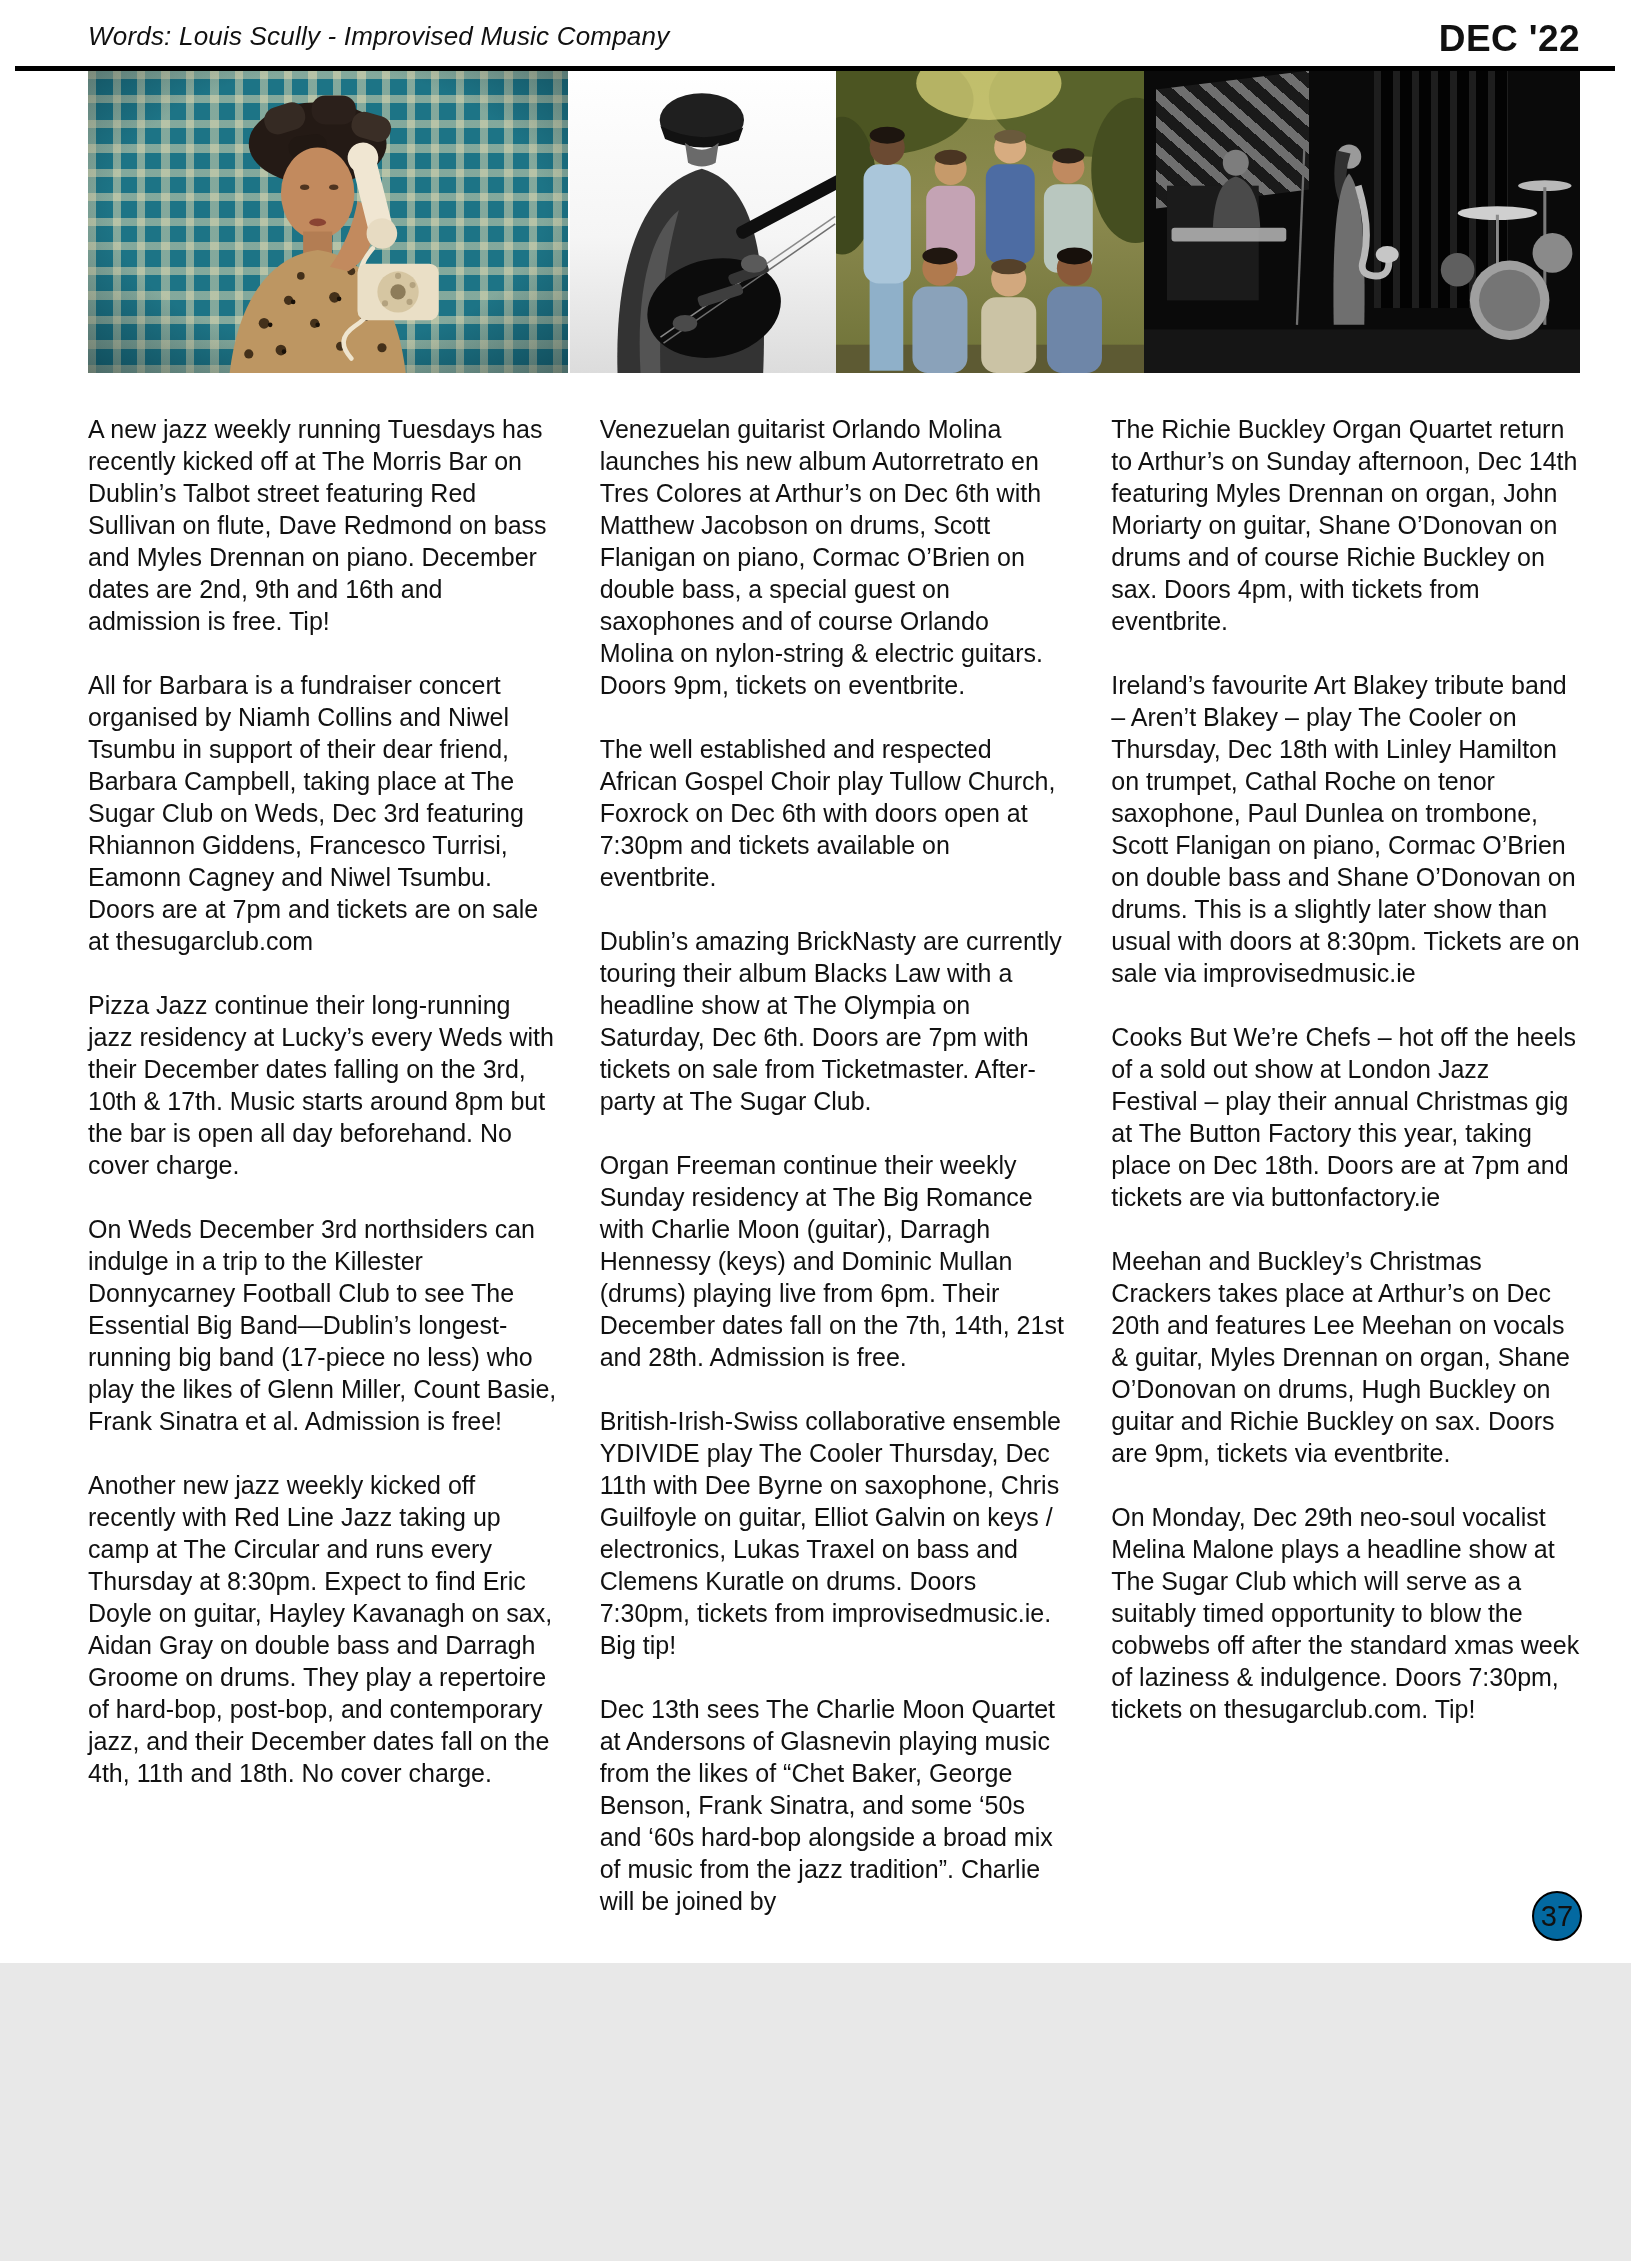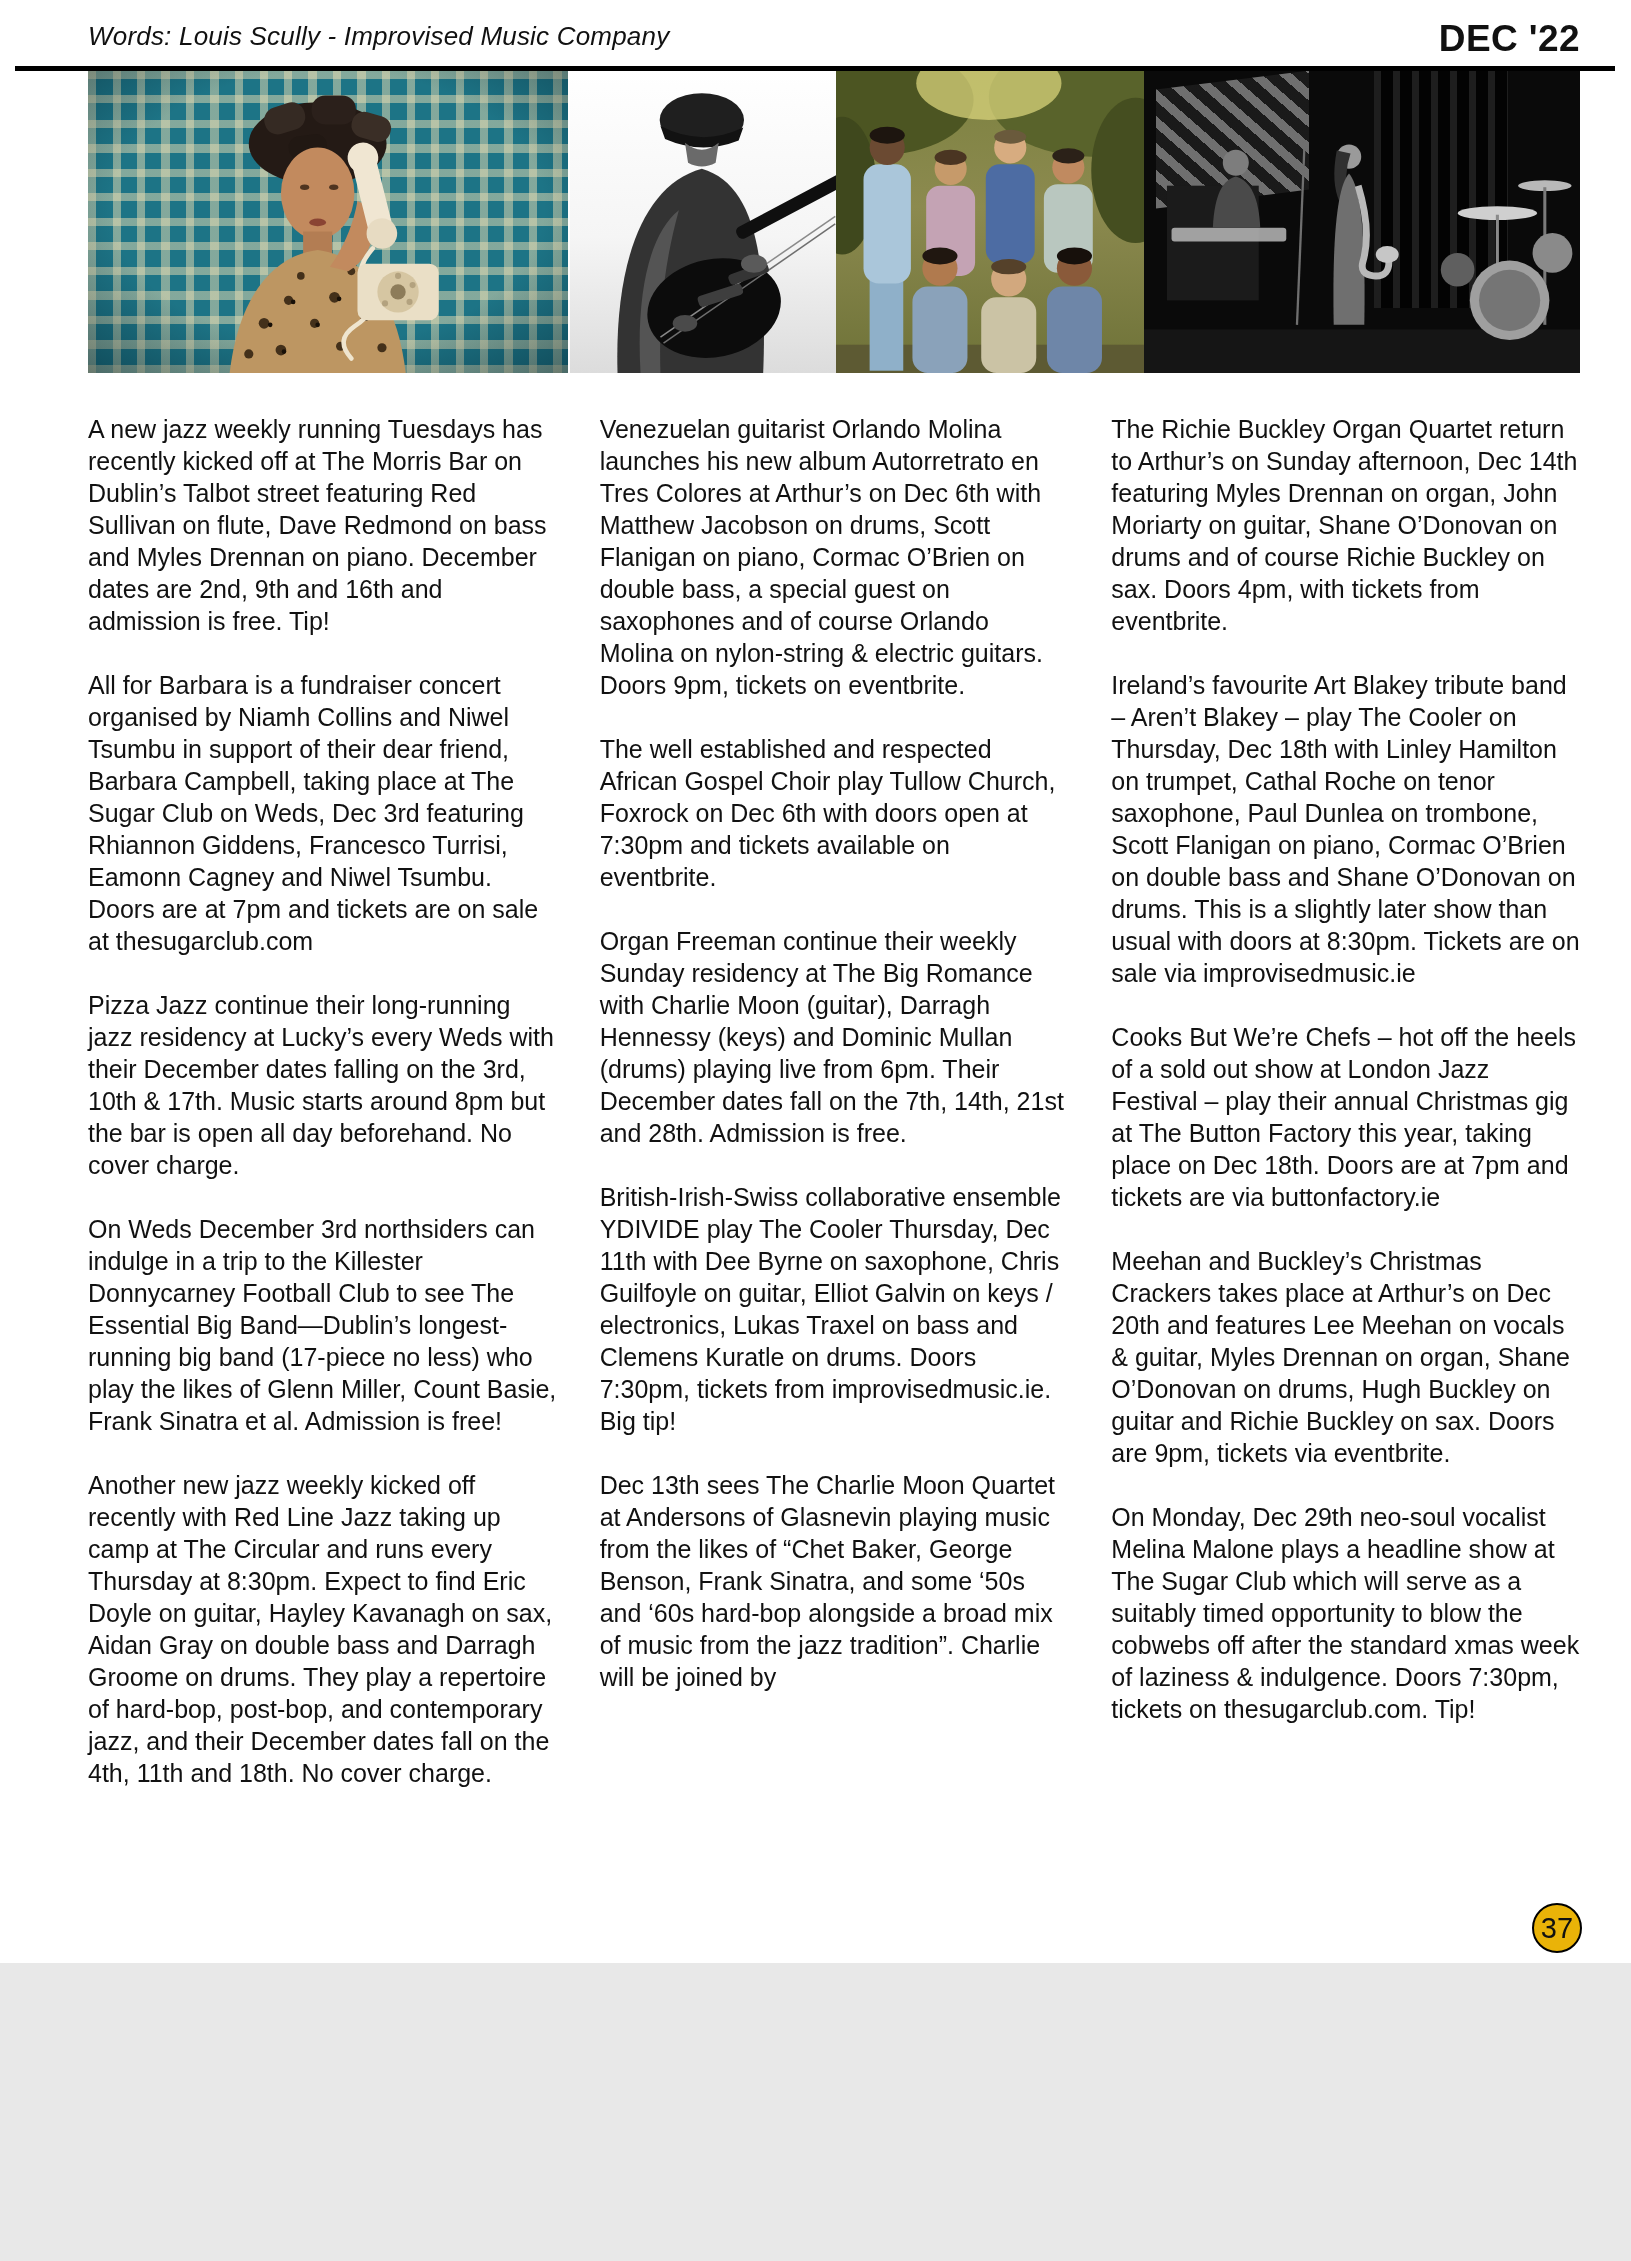--- a/index.html
+++ b/index.html
@@ -50,25 +50,25 @@
     display: grid;
     grid-template-columns: repeat(3, 1fr);
     column-gap: 43px;
     margin-top: 40px;
     font-size: 25px;
     line-height: 32px;
     font-weight: 300;
   }
   .para { margin: 0 0 32px 0; }
   .pagenum {
-    position: absolute; right: 49px; bottom: 10px;
+    position: absolute; right: 49px; bottom: 22px;
     width: 50px; height: 50px;
     border: 2.7px solid #000; border-radius: 50%;
     display: flex; align-items: center; justify-content: center;
-    font-size: 29px; color: #111; background: #eab308;
+    font-size: 29px; color: #111; background: #0369a1;
     box-sizing: border-box;
   }
 </style>
 </head>
 <body>
 
 <div class="page">
 
   <header>
     <div class="byline">Words: Louis Scully - Improvised Music Company</div>
@@ -225,20 +225,21 @@
     <section class="col">
         <p class="para">A new jazz weekly running Tuesdays has recently kicked off at The Morris Bar on Dublin’s Talbot street featuring Red Sullivan on flute, Dave Redmond on bass and Myles Drennan on piano. December dates are 2nd, 9th and 16th and admission is free. Tip!</p>
         <p class="para">All for Barbara is a fundraiser concert organised by Niamh Collins and Niwel Tsumbu in support of their dear friend, Barbara Campbell, taking place at The Sugar Club on Weds, Dec 3rd featuring Rhiannon Giddens, Francesco Turrisi, Eamonn Cagney and Niwel Tsumbu. Doors are at 7pm and tickets are on sale at thesugarclub.com</p>
         <p class="para">Pizza Jazz continue their long-running jazz residency at Lucky’s every Weds with their December dates falling on the 3rd, 10th &amp; 17th. Music starts around 8pm but the bar is open all day beforehand. No cover charge.</p>
         <p class="para">On Weds December 3rd northsiders can indulge in a trip to the Killester Donnycarney Football Club to see The Essential Big Band—Dublin’s longest-running big band (17-piece no less) who play the likes of Glenn Miller, Count Basie, Frank Sinatra et al. Admission is free!</p>
         <p class="para">Another new jazz weekly kicked off recently with Red Line Jazz taking up camp at The Circular and runs every Thursday at 8:30pm. Expect to find Eric Doyle on guitar, Hayley Kavanagh on sax, Aidan Gray on double bass and Darragh Groome on drums. They play a repertoire of hard-bop, post-bop, and contemporary jazz, and their December dates fall on the 4th, 11th and 18th. No cover charge.</p>
       </section>
     <section class="col">
         <p class="para">Venezuelan guitarist Orlando Molina launches his new album Autorretrato en Tres Colores at Arthur’s on Dec 6th with Matthew Jacobson on drums, Scott Flanigan on piano, Cormac O’Brien on double bass, a special guest on saxophones and of course Orlando Molina on nylon-string &amp; electric guitars. Doors 9pm, tickets on eventbrite.</p>
         <p class="para">The well established and respected African Gospel Choir play Tullow Church, Foxrock on Dec 6th with doors open at 7:30pm and tickets available on eventbrite.</p>
+        <p class="para">Dublin’s amazing BrickNasty are currently touring their album Blacks Law with a headline show at The Olympia on Saturday, Dec 6th. Doors are 7pm with tickets on sale from Ticketmaster. After-party at The Sugar Club.</p>
         <p class="para">Organ Freeman continue their weekly Sunday residency at The Big Romance with Charlie Moon (guitar), Darragh Hennessy (keys) and Dominic Mullan (drums) playing live from 6pm. Their December dates fall on the 7th, 14th, 21st and 28th. Admission is free.</p>
         <p class="para">British-Irish-Swiss collaborative ensemble YDIVIDE play The Cooler Thursday, Dec 11th with Dee Byrne on saxophone, Chris Guilfoyle on guitar, Elliot Galvin on keys / electronics, Lukas Traxel on bass and Clemens Kuratle on drums. Doors 7:30pm, tickets from improvisedmusic.ie. Big tip!</p>
         <p class="para">Dec 13th sees The Charlie Moon Quartet at Andersons of Glasnevin playing music from the likes of “Chet Baker, George Benson, Frank Sinatra, and some ‘50s and ‘60s hard-bop alongside a broad mix of music from the jazz tradition”. Charlie will be joined by</p>
       </section>
     <section class="col">
         <p class="para">The Richie Buckley Organ Quartet return to Arthur’s on Sunday afternoon, Dec 14th featuring Myles Drennan on organ, John Moriarty on guitar, Shane O’Donovan on drums and of course Richie Buckley on sax. Doors 4pm, with tickets from eventbrite.</p>
         <p class="para">Ireland’s favourite Art Blakey tribute band – Aren’t Blakey – play The Cooler on Thursday, Dec 18th with Linley Hamilton on trumpet, Cathal Roche on tenor saxophone, Paul Dunlea on trombone, Scott Flanigan on piano, Cormac O’Brien on double bass and Shane O’Donovan on drums. This is a slightly later show than usual with doors at 8:30pm. Tickets are on sale via improvisedmusic.ie</p>
         <p class="para">Cooks But We’re Chefs – hot off the heels of a sold out show at London Jazz Festival – play their annual Christmas gig at The Button Factory this year, taking place on Dec 18th. Doors are at 7pm and tickets are via buttonfactory.ie</p>
         <p class="para">Meehan and Buckley’s Christmas Crackers takes place at Arthur’s on Dec 20th and features Lee Meehan on vocals &amp; guitar, Myles Drennan on organ, Shane O’Donovan on drums, Hugh Buckley on guitar and Richie Buckley on sax. Doors are 9pm, tickets via eventbrite.</p>
         <p class="para">On Monday, Dec 29th neo-soul vocalist Melina Malone plays a headline show at The Sugar Club which will serve as a suitably timed opportunity to blow the cobwebs off after the standard xmas week of laziness &amp; indulgence. Doors 7:30pm, tickets on thesugarclub.com. Tip!</p>

